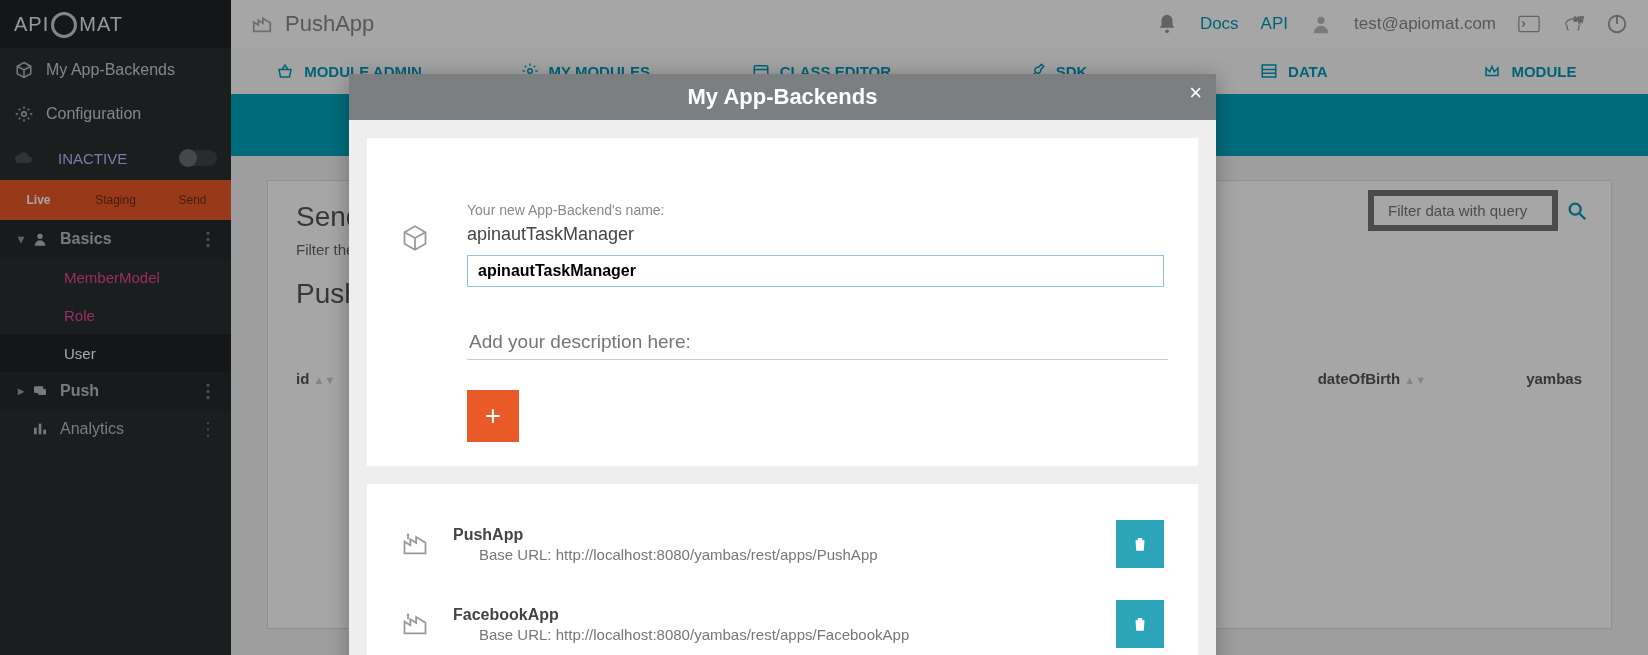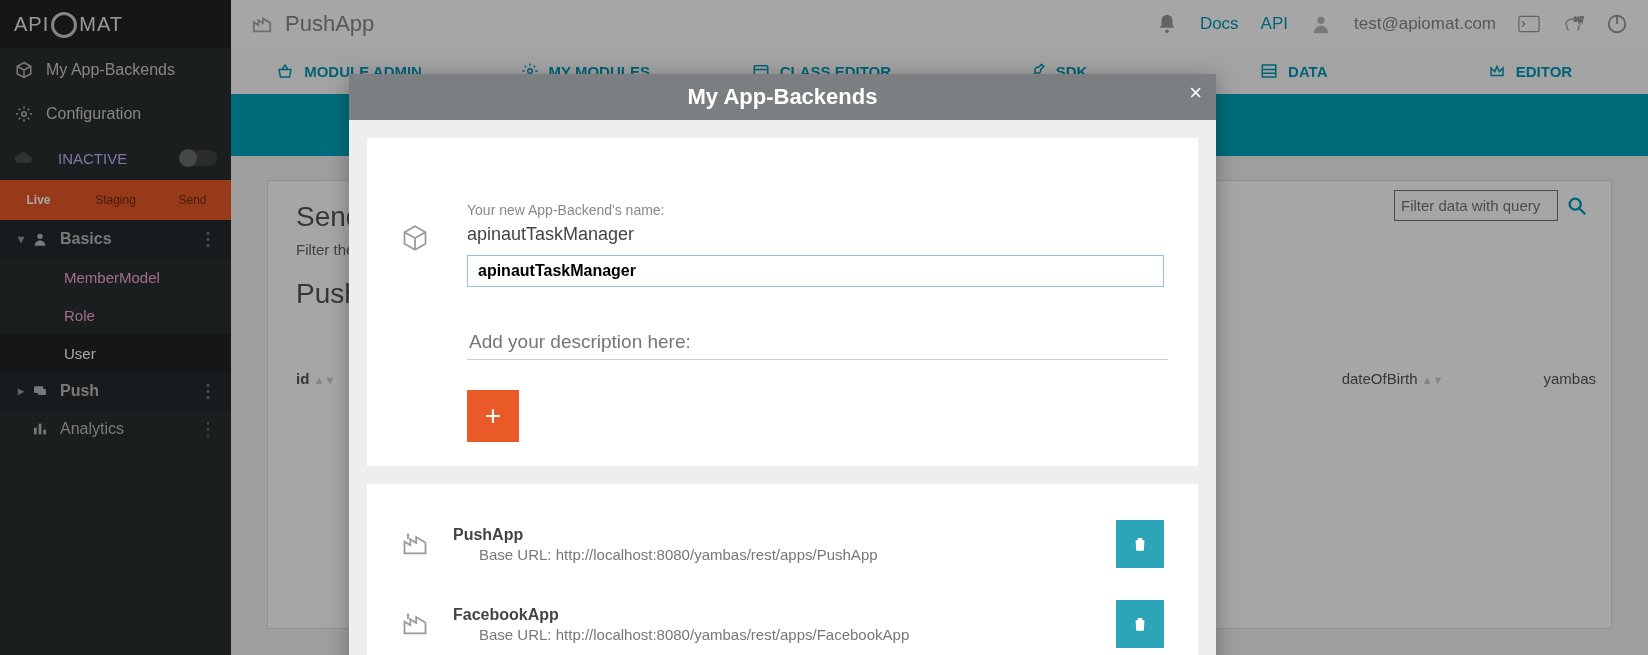--- a/index.html
+++ b/index.html
@@ -33,21 +33,21 @@
   .inactive-label{color:#c4b5fd;font-size:15px;margin-left:24px;flex:1;}
   .toggle{width:36px;height:16px;background:#3f4345;border-radius:8px;position:relative;}
   .toggle::after{content:"";position:absolute;width:18px;height:18px;background:#6b6f71;border-radius:50%;left:-2px;top:-1px;}
   .env-tabs{display:flex;height:40px;background:var(--orange);}
   .env-tab{flex:1;display:flex;align-items:center;justify-content:center;font-size:12px;color:rgba(0,0,0,0.55);cursor:pointer;}
   .env-tab.active{color:#fff;font-weight:600;position:relative;}
   .env-tab.active::before{content:"";position:absolute;top:-7px;left:50%;transform:translateX(-50%);border:7px solid transparent;border-top-color:var(--dark-1);}
   .tree-item{display:flex;align-items:center;height:38px;padding:0 14px;font-size:16px;color:#bbb;position:relative;}
   .tree-item .chev{width:14px;text-align:center;font-size:12px;color:#999;margin-right:4px;}
   .tree-item.group{background:rgba(0,0,0,0.08);font-weight:600;}
-  .tree-item.leaf{padding-left:64px;font-size:15px;color:#f9a8d4;}
+  .tree-item.leaf{padding-left:64px;font-size:15px;color:#ec4899;}
   .tree-item.leaf.active{background:var(--dark-3);color:#fff;}
   .kebab{position:absolute;right:14px;color:#777;font-size:18px;line-height:1;cursor:pointer;}
   .tree-item .t-icon{width:18px;margin-right:10px;display:inline-flex;}
   
   
   .top-header{position:absolute;left:var(--sidebar-w);top:0;right:0;height:48px;background:#fff;border-bottom:1px solid #e3e3e3;display:flex;align-items:center;padding:0 20px;}
   .app-title-wrap{display:flex;align-items:center;gap:12px;}
   .app-title{font-size:22px;color:#888;font-weight:400;}
   .top-right{margin-left:auto;display:flex;align-items:center;gap:22px;}
   .top-right a{color:var(--blue-link);font-size:17px;text-decoration:none;}
@@ -62,21 +62,21 @@
   
   .teal-band{position:absolute;left:var(--sidebar-w);top:94px;right:0;height:62px;background:var(--teal-tab);}
   
   
   .main{position:absolute;left:var(--sidebar-w);top:156px;right:0;bottom:0;background:#f3f3f3;padding:24px 36px;}
   .main-card{background:#fff;border:1px solid #ddd;padding:20px 28px;height:calc(100% - 2px);box-sizing:border-box;}
   .main-heading{font-size:28px;color:#555;font-weight:400;}
   .main-sub{font-size:15px;color:#666;margin-top:8px;}
   .main-heading2{font-size:28px;color:#555;font-weight:400;margin-top:20px;}
   .filter-wrap{position:absolute;right:60px;top:190px;display:flex;align-items:center;gap:8px;}
-  .filter-input{border:1px solid #737373;padding:6px 6px;font-size:15px;width:150px;color:#666;margin-left:48px;}
+  .filter-input{border:6px solid #737373;padding:6px 14px;font-size:15px;width:150px;color:#666;margin-left:48px;}
   .search-btn{color:var(--blue-link);font-size:22px;}
   .table-header{display:flex;margin-top:60px;color:#555;font-weight:600;font-size:15px;gap:40px;}
   .norecords{color:#888;font-size:14px;text-align:center;margin-top:200px;}
   
   
   .overlay{position:absolute;inset:0;background:rgba(0,0,0,0.35);}
   .modal{position:absolute;left:349px;top:74px;width:867px;background:var(--light-gray);box-shadow:0 4px 20px rgba(0,0,0,0.3);}
   .modal-head{background:var(--header-gray);height:46px;display:flex;align-items:center;justify-content:center;position:relative;}
   .modal-title{color:#fff;font-size:22px;font-weight:600;}
   .modal-close{position:absolute;right:14px;top:8px;color:#fff;font-size:22px;cursor:pointer;line-height:1;}
@@ -286,21 +286,21 @@
         </svg>
       </span>
     <span>DATA</span>
   </div>
   <div class="tab">
     <span class="tab-ic">
         <svg width="18" height="18" viewBox="0 0 24 24" fill="none" stroke="#0099b8" stroke-width="2">
           <path d="M4 18 L4 8 L9 13 L12 6 L15 13 L20 8 L20 18 Z"></path>
         </svg>
       </span>
-    <span>EDITOR</span>
+    <span>MODULE</span>
   </div>
 </nav>
 
 <div class="teal-band"></div>
 
 <main class="main">
   <div class="main-card">
     <div class="main-heading">Send</div>
     <div class="main-sub">Filter the</div>
     <div class="main-heading2">Push</div>
@@ -314,21 +314,21 @@
 <div class="filter-wrap" style="z-index:0">
   <input class="filter-input" placeholder="Filter data with query" style="">
   <span class="search-btn">
       <svg width="22" height="22" viewBox="0 0 24 24" fill="none" stroke="#0099b8" stroke-width="2.5">
         <circle cx="10" cy="10" r="6"></circle>
         <line x1="15" y1="15" x2="21" y2="21"></line>
       </svg>
     </span>
 </div>
 
-<div style="position:absolute;right:52px;top:370px;display:flex;gap:100px;color:#555;font-weight:400;font-size:15px">
+<div style="position:absolute;right:66px;top:370px;display:flex;gap:100px;color:#555;font-weight:700;font-size:15px">
   <span><span>dateOfBirth</span> <span style="color:#ccc;font-size:11px">▲▼</span></span>
   <span>yambas</span>
 </div>
 
 <div class="overlay"></div>
 <div class="modal">
   <div class="modal-head">
     <span class="modal-title">My App-Backends</span>
     <span class="modal-close">×</span>
   </div>

